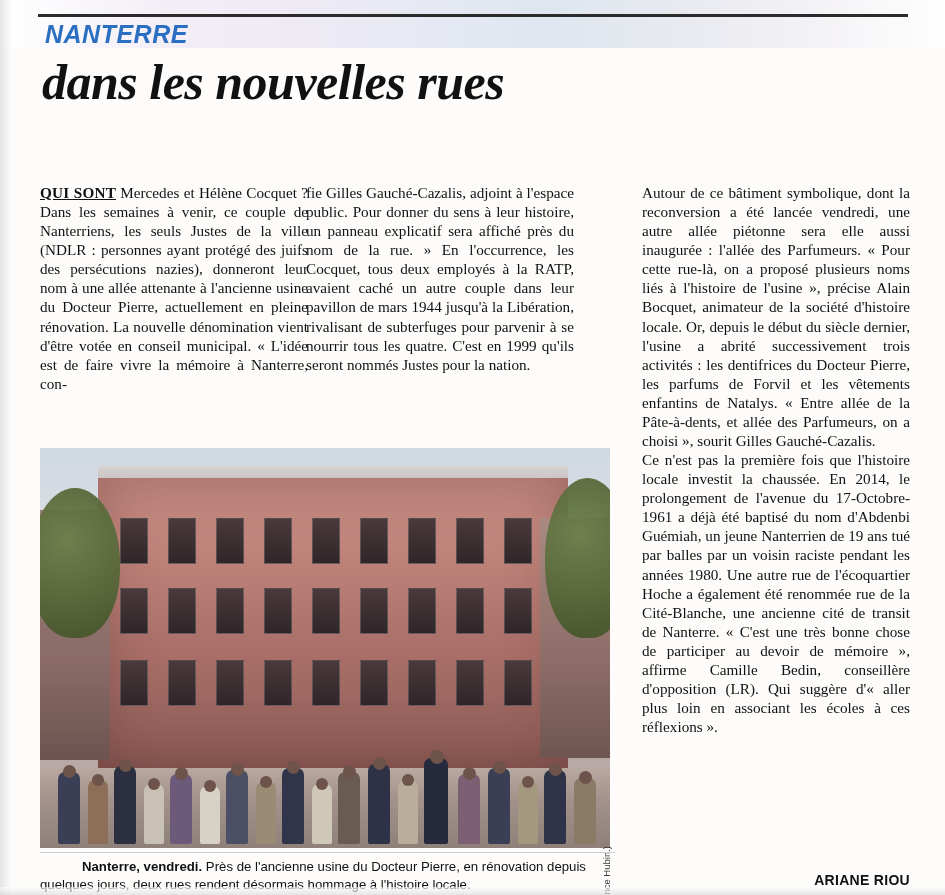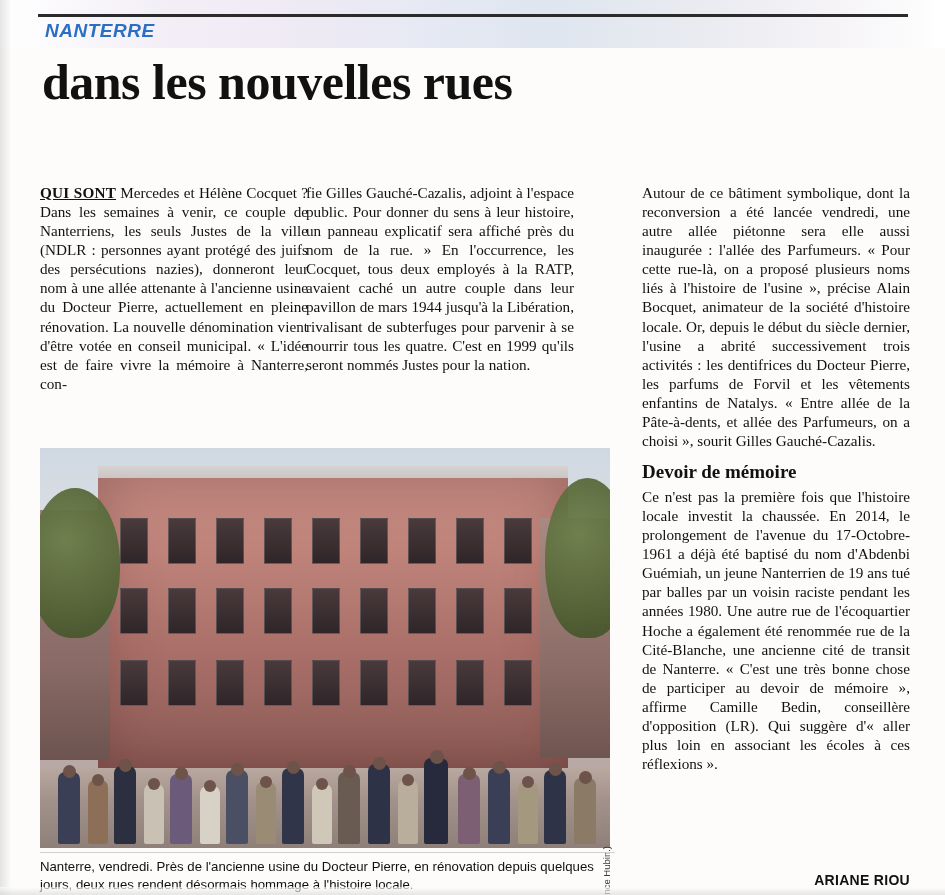--- a/index.html
+++ b/index.html
@@ -33,37 +33,37 @@
     height: 3px;
     background: #2b2b2b;
   }
   .kicker {
     position: absolute;
     left: 45px;
     top: 20px;
     font-family: "Liberation Sans", sans-serif;
     font-weight: bold;
     font-style: italic;
-    font-size: 19px;
+    font-size: 25px;
     letter-spacing: 0.5px;
     color: #2b6fc2;
   }
   .headline {
     position: absolute;
     left: 42px;
     top: 56px;
     width: 870px;
     font-family: "Liberation Serif", serif;
     font-weight: bold;
     font-size: 50px;
     line-height: 1.06;
     letter-spacing: -0.5px;
     color: #111;
   }
-  .headline .l2 { display: block; }
+  .headline .l2 { display: block; font-style: italic; }
 
   
   .col {
     position: absolute;
     top: 183px;
     font-size: 15.2px;
     line-height: 1.255;
     text-align: justify;
     hyphens: auto;
     -webkit-hyphens: auto;
@@ -166,21 +166,21 @@
   .caption {
     position: absolute;
     left: 40px;
     top: 858px;
     width: 575px;
     font-family: "Liberation Sans", sans-serif;
     font-size: 13.2px;
     line-height: 1.33;
     color: #111;
   }
-  .caption b { font-weight: normal; }
+  .caption b { font-weight: bold; margin-left: 42px; }
   .caption-rule {
     position: absolute;
     left: 40px;
     top: 852px;
     width: 575px;
     height: 1px;
     background: #cfcfcf;
   }
   .byline {
     position: absolute;
@@ -221,21 +221,20 @@
   <div class="col col1">
     <p><span class="drop-lead">QUI SONT</span><span> Mercedes et Hélène Cocquet ? Dans les semaines à venir, ce couple de Nanterriens, les seuls Justes de la ville </span><span class="ital">(NDLR : personnes ayant protégé des juifs des persécutions nazies)</span><span>, donneront leur nom à une allée attenante à l'ancienne usine du Docteur Pierre, actuellement en pleine rénovation. La nouvelle dénomination vient d'être votée en conseil municipal. « L'idée est de faire vivre la mémoire à Nanterre, con-</span></p>
   </div>
 
   <div class="col col2">
     <p>fie Gilles Gauché-Cazalis, adjoint à l'espace public. Pour donner du sens à leur histoire, un panneau explicatif sera affiché près du nom de la rue. » En l'occurrence, les Cocquet, tous deux employés à la RATP, avaient caché un autre couple dans leur pavillon de mars 1944 jusqu'à la Libération, rivalisant de subterfuges pour parvenir à se nourrir tous les quatre. C'est en 1999 qu'ils seront nommés Justes pour la nation.</p>
   </div>
 
   <div class="col col3">
     <p>Autour de ce bâtiment symbolique, dont la reconversion a été lancée vendredi, une autre allée piétonne sera elle aussi inaugurée : l'allée des Parfumeurs. « Pour cette rue-là, on a proposé plusieurs noms liés à l'histoire de l'usine », précise Alain Bocquet, animateur de la société d'histoire locale. Or, depuis le début du siècle dernier, l'usine a abrité successivement trois activités : les dentifrices du Docteur Pierre, les parfums de Forvil et les vêtements enfantins de Natalys. « Entre allée de la Pâte-à-dents, et allée des Parfumeurs, on a choisi », sourit Gilles Gauché-Cazalis.</p>
-    <div class="subhead">Devoir de mémoire</div>
     <p>Ce n'est pas la première fois que l'histoire locale investit la chaussée. En 2014, le prolongement de l'avenue du 17-Octobre-1961 a déjà été baptisé du nom d'Abdenbi Guémiah, un jeune Nanterrien de 19 ans tué par balles par un voisin raciste pendant les années 1980. Une autre rue de l'écoquartier Hoche a également été renommée rue de la Cité-Blanche, une ancienne cité de transit de Nanterre. « C'est une très bonne chose de participer au devoir de mémoire », affirme Camille Bedin, conseillère d'opposition (LR). Qui suggère d'« aller plus loin en associant les écoles à ces réflexions ».</p>
   </div>
 
   <div class="photo-wrap">
     <div class="photo">
       <div class="sky"></div>
       <div class="roof"></div>
       <div class="bldg"></div>
       <div class="bldg-left"></div>
       <div class="bldg-right"></div>

